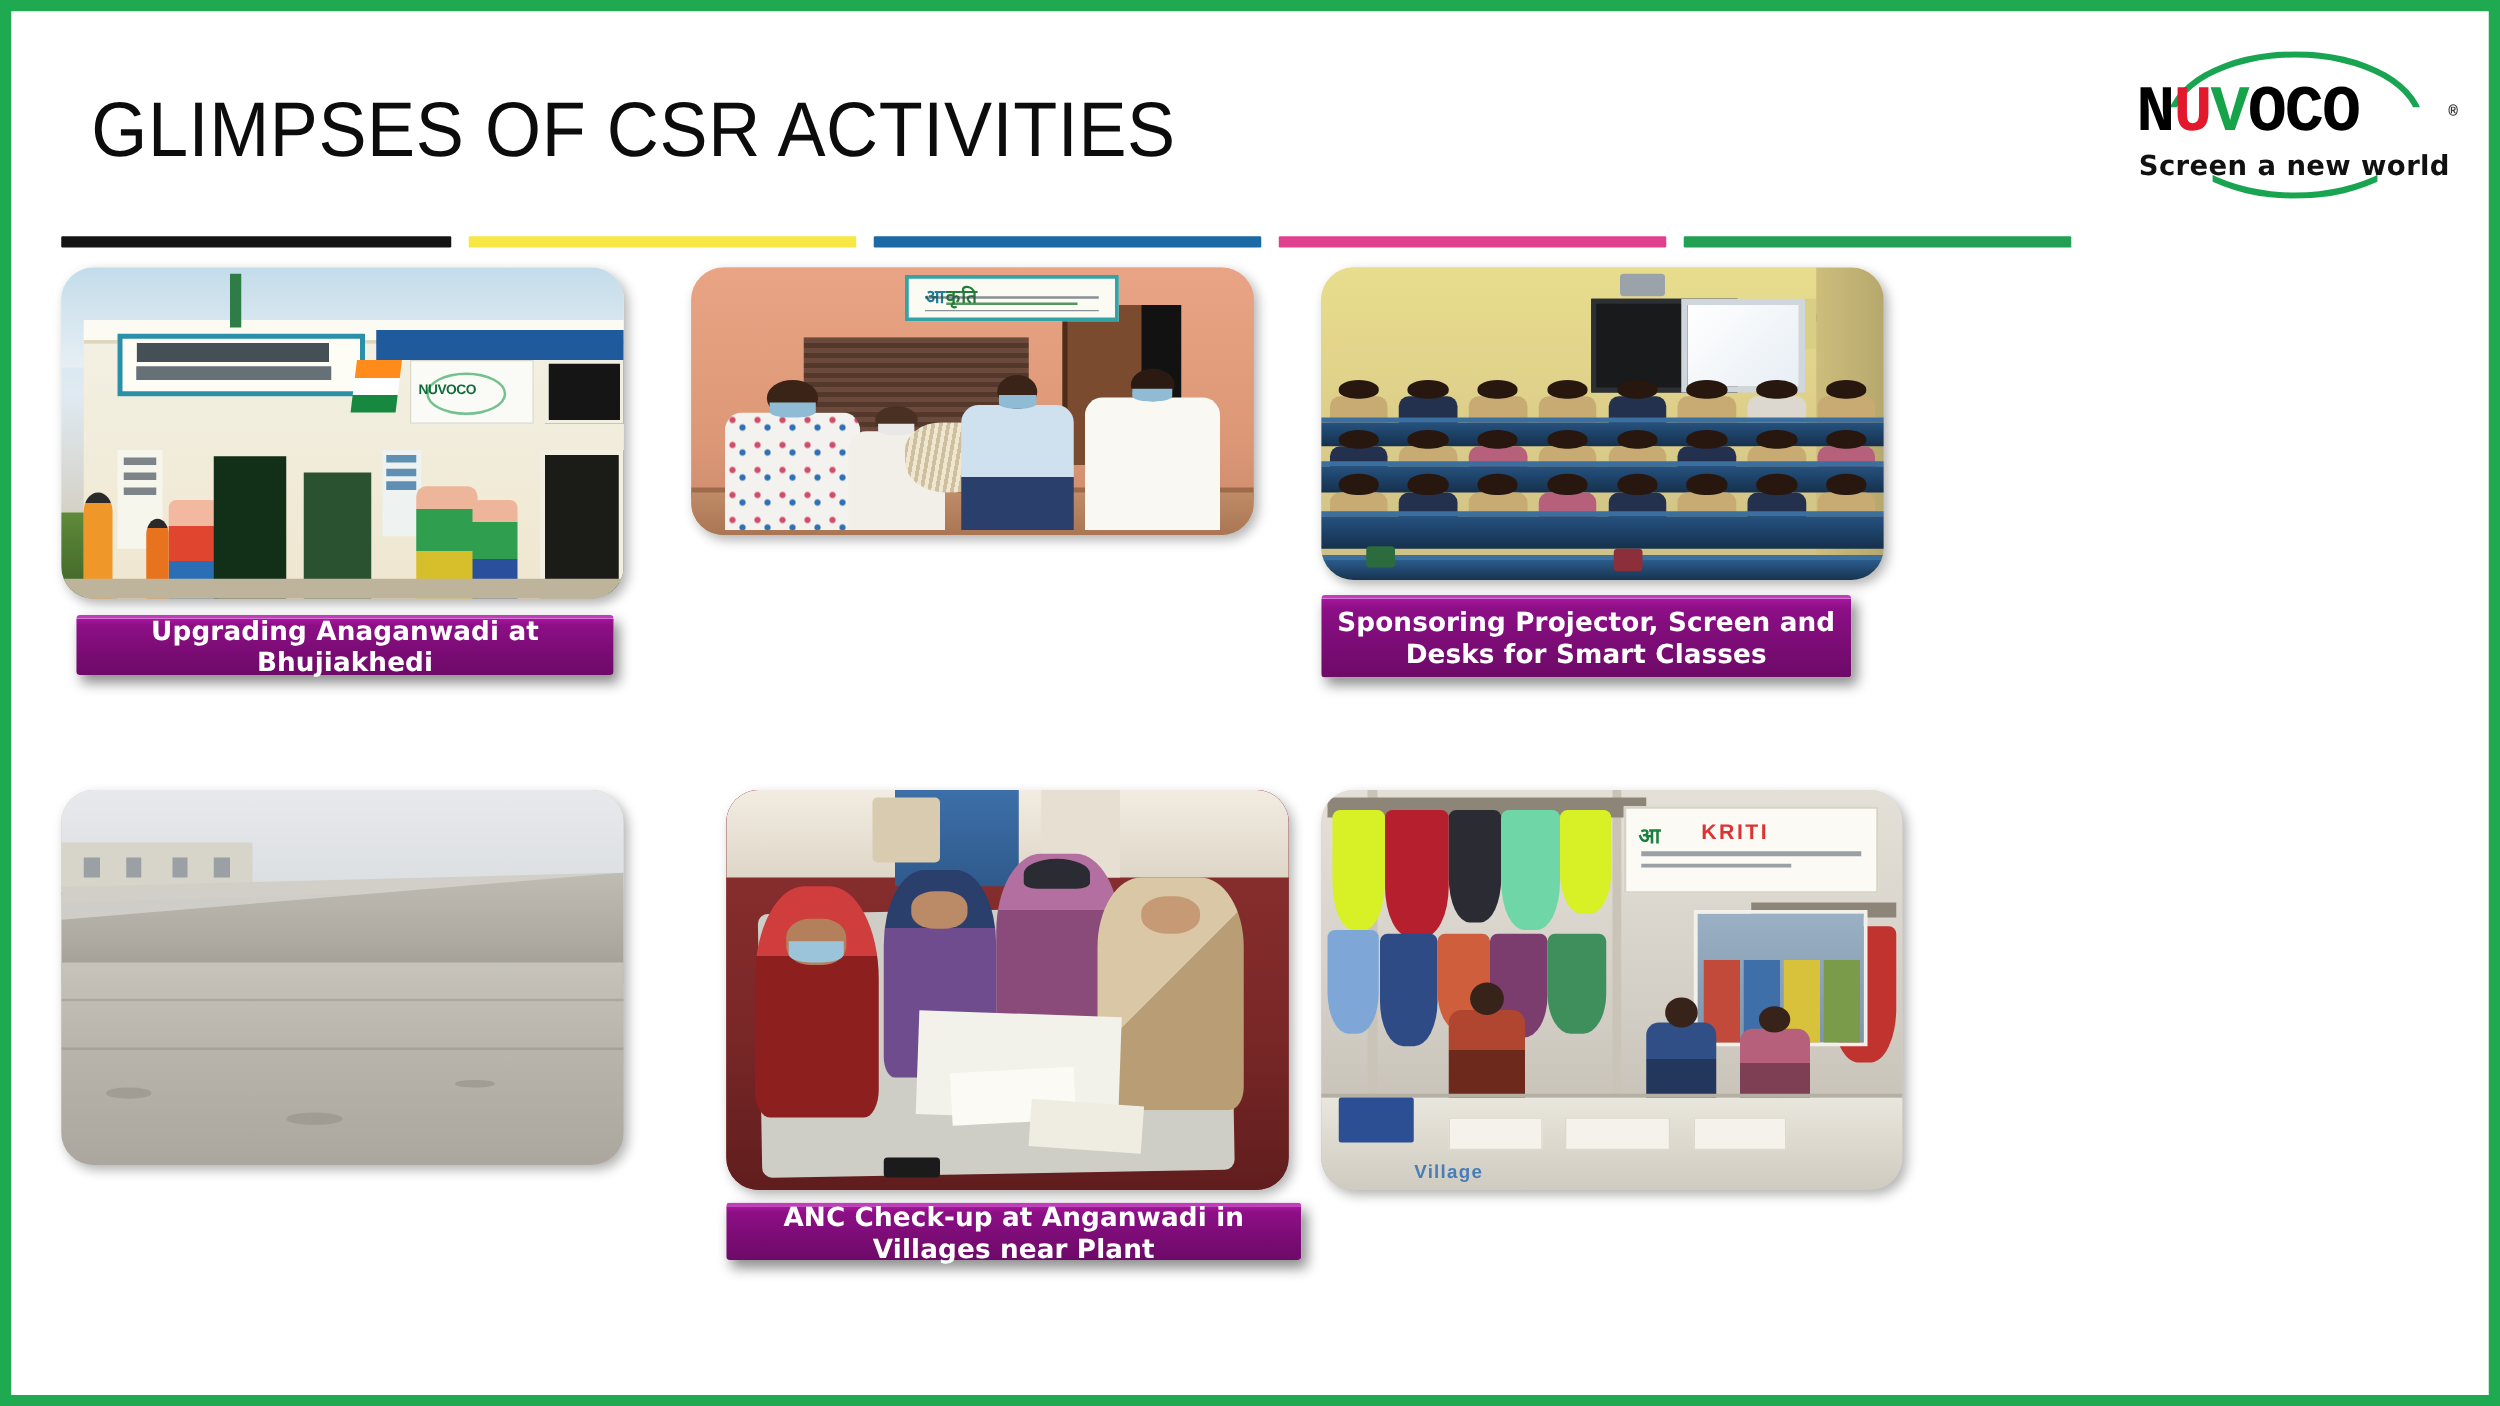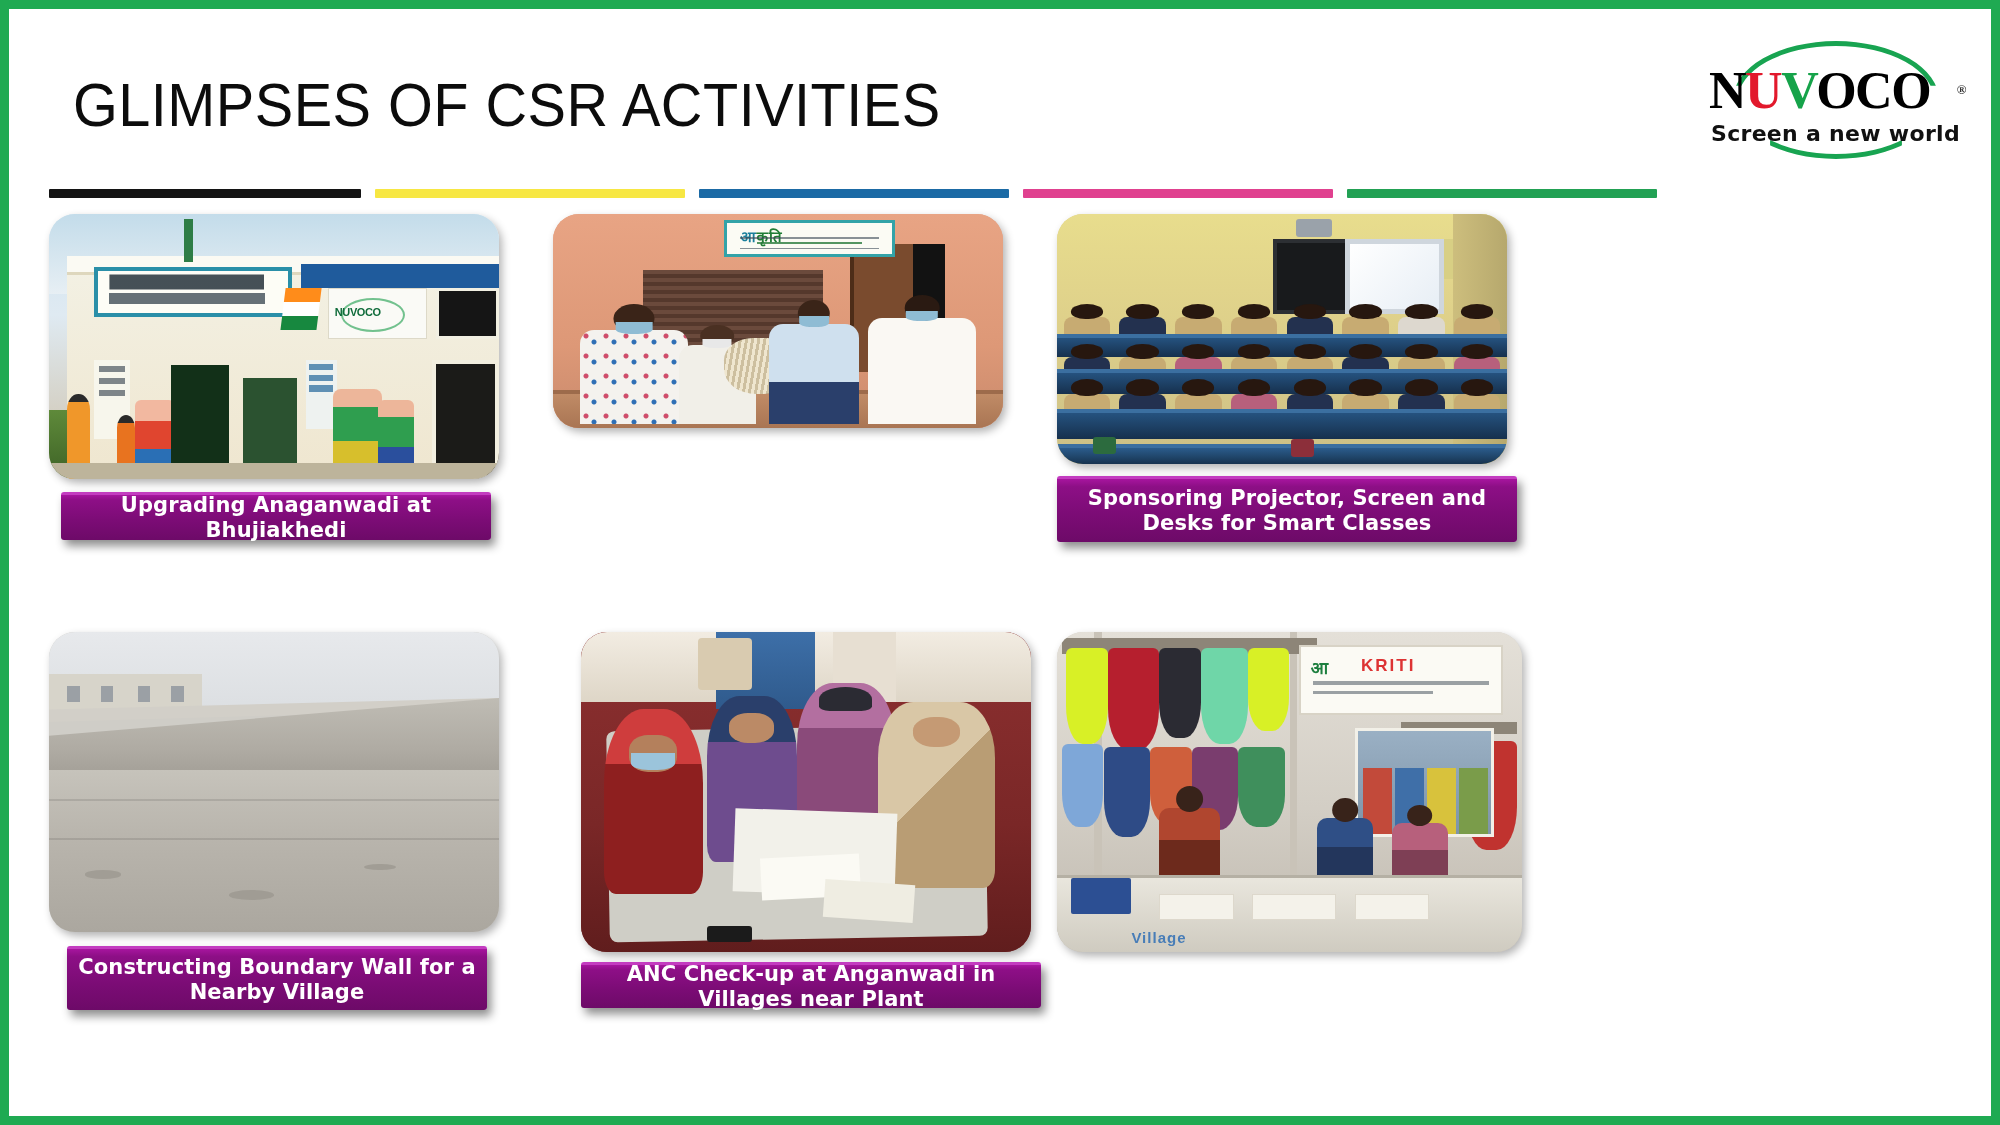--- a/index.html
+++ b/index.html
@@ -53,21 +53,21 @@
     clip-path:polygon(0 0,100% 0,100% 38%,82% 38%,82% 100%,18% 100%,18% 38%,0 38%);
   }
   .logo-word {
     position:absolute; left:6px; top:26px;
     width:254px;
     font-size:52px;
     font-weight:700;
     letter-spacing:-1.5px;
     line-height:1;
     color:#000;
-    font-family:Liberation Serif, serif;
+    font-family:Liberation Mono, monospace;
     white-space:nowrap;
   }
   .logo-word .ltr-u { color:#e2192c; position:relative; }
   .logo-word .ltr-v { color:#16a34a; }
   .logo-reg {
     position:absolute; right:-2px; top:18px;
     font-size:13px; color:#333;
   }
   .logo-tag {
     position:absolute; left:8px; top:82px;
@@ -527,21 +527,21 @@
                 <div class="t"></div>
                 <div class="h"></div>
               </div>
           </div>
           <div class="deskrow r3"></div>
           <div class="deskrow r4"></div>
           <div class="bag" style="left:8%;bottom:4%"></div>
           <div class="bag" style="left:52%;bottom:3%;background:#8c2f3a"></div>
         </div>
       </div>
-      <div class="caption" style="left:0;top:262px;width:460px;height:66px;font-size:21px">Sponsoring Projector, Screen and Desks for Smart Classes</div>
+      <div class="caption" style="left:0;top:262px;width:424px;height:66px;font-size:21px">Sponsoring Projector, Screen and Desks for Smart Classes</div>
     </div>
 
     <div class="card" style="left:0;top:418px;width:470px;height:400px">
       <div class="photo p4" style="width:450px;height:300px">
         <div class="photo-inner">
           <div class="sky4"></div>
           <div class="bldg">
               <i style="left:12%"></i>
               <i style="left:34%"></i>
               <i style="left:58%"></i>
@@ -551,21 +551,20 @@
           <div class="wall4"></div>
           <div class="ground4">
             <div class="seam" style="top:18%"></div>
             <div class="seam" style="top:42%"></div>
             <div class="rubble" style="left:8%;top:62%;width:8%;height:5%"></div>
             <div class="rubble" style="left:40%;top:74%;width:10%;height:6%"></div>
             <div class="rubble" style="left:70%;top:58%;width:7%;height:4%"></div>
           </div>
         </div>
       </div>
-      <div class="caption" style="left:18px;top:314px;width:420px;height:64px;font-size:21px">Constructing Boundary Wall for a Nearby Village</div>
     </div>
 
     <div class="card" style="left:532px;top:418px;width:470px;height:400px">
       <div class="photo p5" style="width:450px;height:320px">
         <div class="photo-inner">
           <div class="carpet"></div>
           <div class="topstrip"></div>
           <div class="legs"></div>
           <div class="legs2"></div>
           <div class="bagtop"></div>

